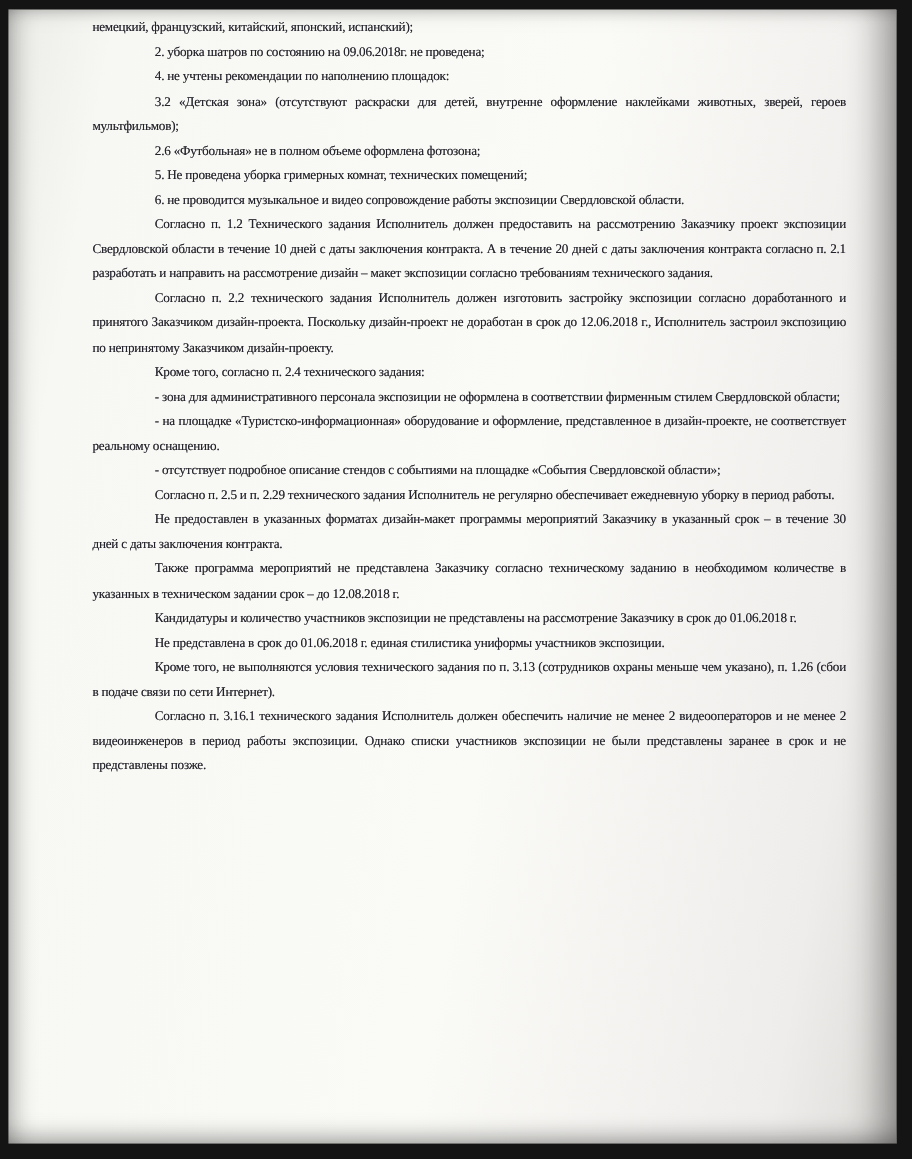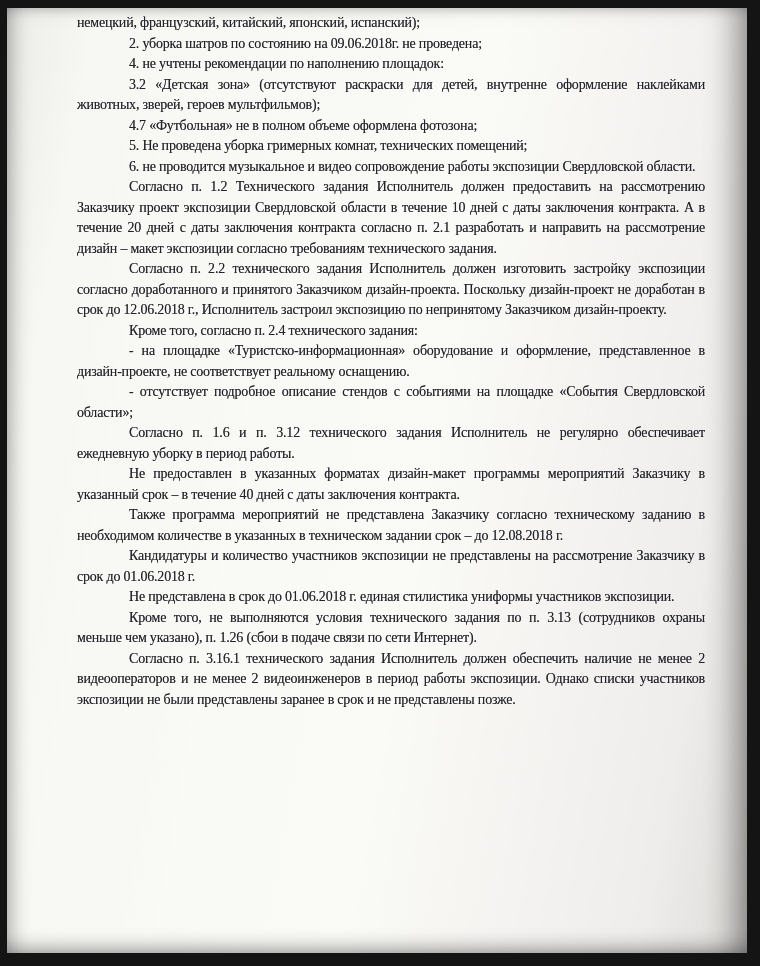--- a/index.html
+++ b/index.html
@@ -25,21 +25,21 @@
     box-shadow:
       inset 16px 0 20px -12px rgba(0,0,0,0.30),
       inset -26px 0 30px -14px rgba(0,0,0,0.38),
       inset 0 -16px 20px -12px rgba(0,0,0,0.30),
       inset 0 10px 12px -10px rgba(0,0,0,0.18);
     overflow: hidden;
   }
   .content {
     padding: 5px 42px 0 70px;
     font-family: "Liberation Serif", "DejaVu Serif", serif;
-    font-size: 14px;
+    font-size: 11px;
     line-height: 20.5px;
     letter-spacing: -0.2px;
     color: #23232b;
     text-align: justify;
     text-shadow: 0 0 0.5px rgba(35,35,43,0.55);
   }
   .para {
     margin: 0;
   }
   .para.indent {
@@ -49,30 +49,31 @@
 </head>
 <body>
 
 <div class="scan-frame">
   <div class="page">
     <div class="content" id="doc-content">
         <p class="para">немецкий, французский, китайский, японский, испанский);</p>
         <p class="para indent">2. уборка шатров по состоянию на 09.06.2018г. не проведена;</p>
         <p class="para indent">4. не учтены рекомендации по наполнению площадок:</p>
         <p class="para indent">3.2 «Детская зона» (отсутствуют раскраски для детей, внутренне оформление наклейками животных, зверей, героев мультфильмов);</p>
-        <p class="para indent">4.7 «Футбольная» не в полном объеме оформлена фотозона;</p>
+        <p class="para indent">2.6 «Футбольная» не в полном объеме оформлена фотозона;</p>
         <p class="para indent">5. Не проведена уборка гримерных комнат, технических помещений;</p>
         <p class="para indent">6. не проводится музыкальное и видео сопровождение работы экспозиции Свердловской области.</p>
         <p class="para indent">Согласно п. 1.2 Технического задания Исполнитель должен предоставить на рассмотрению Заказчику проект экспозиции Свердловской области в течение 10 дней с даты заключения контракта. А в течение 20 дней с даты заключения контракта согласно п. 2.1 разработать и направить на рассмотрение дизайн – макет экспозиции согласно требованиям технического задания.</p>
         <p class="para indent">Согласно п. 2.2 технического задания Исполнитель должен изготовить застройку экспозиции согласно доработанного и принятого Заказчиком дизайн-проекта. Поскольку дизайн-проект не доработан в срок до 12.06.2018 г., Исполнитель застроил экспозицию по непринятому Заказчиком дизайн-проекту.</p>
         <p class="para indent">Кроме того, согласно п. 2.4 технического задания:</p>
+        <p class="para indent">- зона для административного персонала экспозиции не оформлена в соответствии фирменным стилем Свердловской области;</p>
         <p class="para indent">- на площадке «Туристско-информационная» оборудование и оформление, представленное в дизайн-проекте, не соответствует реальному оснащению.</p>
         <p class="para indent">- отсутствует подробное описание стендов с событиями на площадке «События Свердловской области»;</p>
-        <p class="para indent">Согласно п. 1.6 и п. 3.12 технического задания Исполнитель не регулярно обеспечивает ежедневную уборку в период работы.</p>
-        <p class="para indent">Не предоставлен в указанных форматах дизайн-макет программы мероприятий Заказчику в указанный срок – в течение 40 дней с даты заключения контракта.</p>
+        <p class="para indent">Согласно п. 2.5 и п. 2.29 технического задания Исполнитель не регулярно обеспечивает ежедневную уборку в период работы.</p>
+        <p class="para indent">Не предоставлен в указанных форматах дизайн-макет программы мероприятий Заказчику в указанный срок – в течение 30 дней с даты заключения контракта.</p>
         <p class="para indent">Также программа мероприятий не представлена Заказчику согласно техническому заданию в необходимом количестве в указанных в техническом задании срок – до 12.08.2018 г.</p>
         <p class="para indent">Кандидатуры и количество участников экспозиции не представлены на рассмотрение Заказчику в срок до 01.06.2018 г.</p>
         <p class="para indent">Не представлена в срок до 01.06.2018 г. единая стилистика униформы участников экспозиции.</p>
         <p class="para indent">Кроме того, не выполняются условия технического задания по п. 3.13 (сотрудников охраны меньше чем указано), п. 1.26 (сбои в подаче связи по сети Интернет).</p>
         <p class="para indent">Согласно п. 3.16.1 технического задания Исполнитель должен обеспечить наличие не менее 2 видеооператоров и не менее 2 видеоинженеров в период работы экспозиции. Однако списки участников экспозиции не были представлены заранее в срок и не представлены позже.</p>
       </div>
   </div>
 </div>
 
 </body></html>

